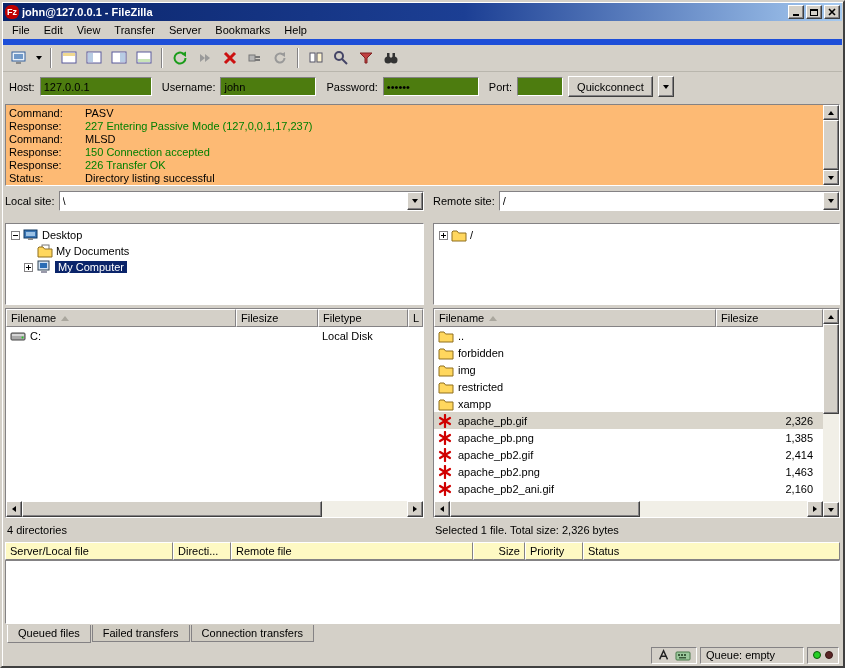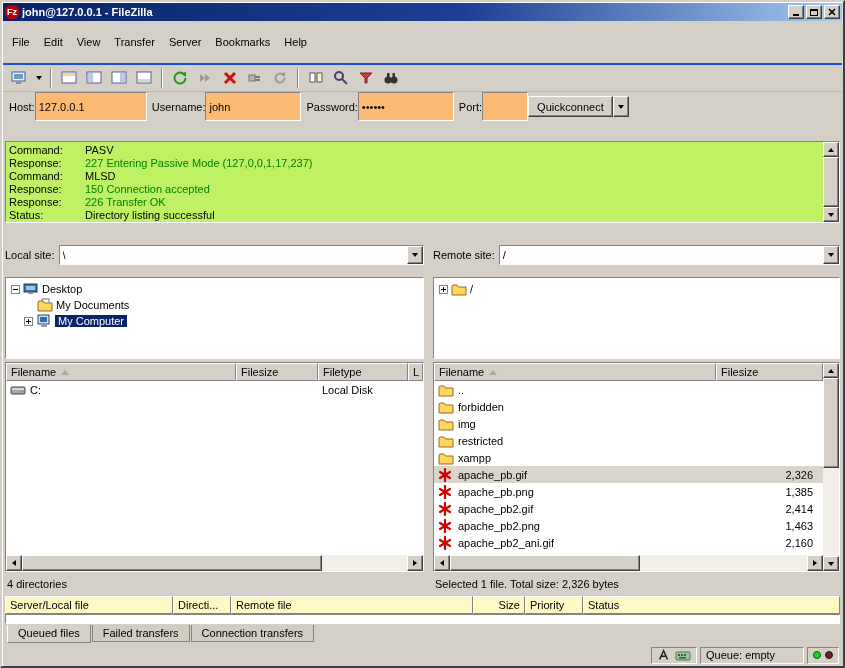--- a/index.html
+++ b/index.html
@@ -9,41 +9,41 @@
 .window{width:845px;height:668px;display:flex;flex-direction:column;background:#d4d0c8;border:2px solid;border-color:#d4d0c8 #404040 #404040 #d4d0c8;box-shadow:inset 1px 1px 0 #fff;padding:1px}
 
 .titlebar{flex:0 0 18px;display:flex;align-items:center;gap:3px;padding:0 2px;background:linear-gradient(to right,#0a246a 0%,#1c3f94 55%,#a6caf0 100%);color:#fff}
 .tb-logo{width:14px;height:14px;background:#bf0000;color:#fff;font-weight:bold;font-size:9px;line-height:14px;text-align:center;border-radius:6px;flex:0 0 14px}
 .tb-title{flex:1;font-weight:bold;white-space:nowrap;overflow:hidden}
 .tb-btns{display:flex;gap:2px}
 .tb-btn{width:16px;height:14px;background:#d4d0c8;border:1px solid;border-color:#fff #404040 #404040 #fff;box-shadow:inset -1px -1px 0 #848284;display:flex;align-items:center;justify-content:center}
 .g-min{width:6px;height:2px;background:#000;align-self:flex-end;margin-bottom:2px}
 .g-max{width:8px;height:7px;border:1px solid #000;border-top-width:2px}
 
-.menubar{flex:0 0 20px;display:flex;align-items:center;padding:12px 2px;border-bottom:2px solid #1d4ed8}
+.menubar{flex:0 0 20px;display:flex;align-items:center;padding:0 2px;border-bottom:6px solid #1d4ed8}
 .menu-item{padding:3px 7px;cursor:default}
 .toolbar{flex:0 0 27px;display:flex;align-items:center;padding:0 4px;gap:1px;border-bottom:1px solid #b9b6ad}
 .tbtn{width:24px;height:22px;display:flex;align-items:center;justify-content:center}
 .tbtn.narrow{width:13px}
 .tsep{width:2px;height:20px;margin:0 4px;border-left:1px solid #848284;border-right:1px solid #fff}
 
-.quickbar{flex:0 0 29px;display:flex;align-items:center;padding:0 6px}
+.quickbar{flex:0 0 29px;display:flex;align-items:center;gap:5px;padding:0 6px}
 .qlabel{margin-left:5px}
-.field{height:29px;background:#fdba74;border:1px solid;border-color:#848284 #fff #fff #848284;padding:0 3px;font:11px "Liberation Sans",sans-serif;outline:none}
+.field{height:19px;background:#4d7c0f;border:1px solid;border-color:#848284 #fff #fff #848284;padding:0 3px;font:11px "Liberation Sans",sans-serif;outline:none}
 .w-host{width:112px}.w-user{width:96px}.w-pass{width:96px}.w-port{width:46px}
 .btn{height:21px;padding:0 8px;background:#d4d0c8;border:1px solid;border-color:#fff #404040 #404040 #fff;box-shadow:inset -1px -1px 0 #848284;font:11px "Liberation Sans",sans-serif;display:flex;align-items:center}
 .btn-arrow{width:16px;padding:0;justify-content:center}
 
 .tri-d{width:0;height:0;border-left:3px solid transparent;border-right:3px solid transparent;border-top:4px solid #000}
 .tri-u{width:0;height:0;border-left:3px solid transparent;border-right:3px solid transparent;border-bottom:4px solid #000}
 .tri-l{width:0;height:0;border-top:3px solid transparent;border-bottom:3px solid transparent;border-right:4px solid #000}
 .tri-r{width:0;height:0;border-top:3px solid transparent;border-bottom:3px solid transparent;border-left:4px solid #000}
 .sortup{width:0;height:0;border-left:4px solid transparent;border-right:4px solid transparent;border-bottom:5px solid #aaa79e}
 
-.logwrap{flex:0 0 82px;margin:20px 2px;background:#bef264;border:1px solid;border-color:#848284 #fff #fff #848284;position:relative;padding:2px 18px 2px 3px;overflow:hidden}
+.logwrap{flex:0 0 82px;margin:3px 2px;background:#fdba74;border:1px solid;border-color:#848284 #fff #fff #848284;position:relative;padding:2px 18px 2px 3px;overflow:hidden}
 .logline{height:13px;line-height:13px;white-space:nowrap}
 .logpfx{display:inline-block;width:76px}
 .logwrap .vscroll{position:absolute;right:0;top:0;bottom:0}
 
 .vscroll{width:16px;background:#f1efe7;display:flex;flex-direction:column;flex:0 0 16px}
 .sbtn{flex:0 0 15px;width:16px;background:#d4d0c8;border:1px solid;border-color:#fff #404040 #404040 #fff;box-shadow:inset -1px -1px 0 #848284;display:flex;align-items:center;justify-content:center}
 .vthumb{background:#d4d0c8;border:1px solid;border-color:#fff #404040 #404040 #fff;box-shadow:inset -1px -1px 0 #848284}
 .vthumb.fill{flex:1}
 .vthumb.h90{flex:0 0 90px}
 .vtrack{flex:1}

